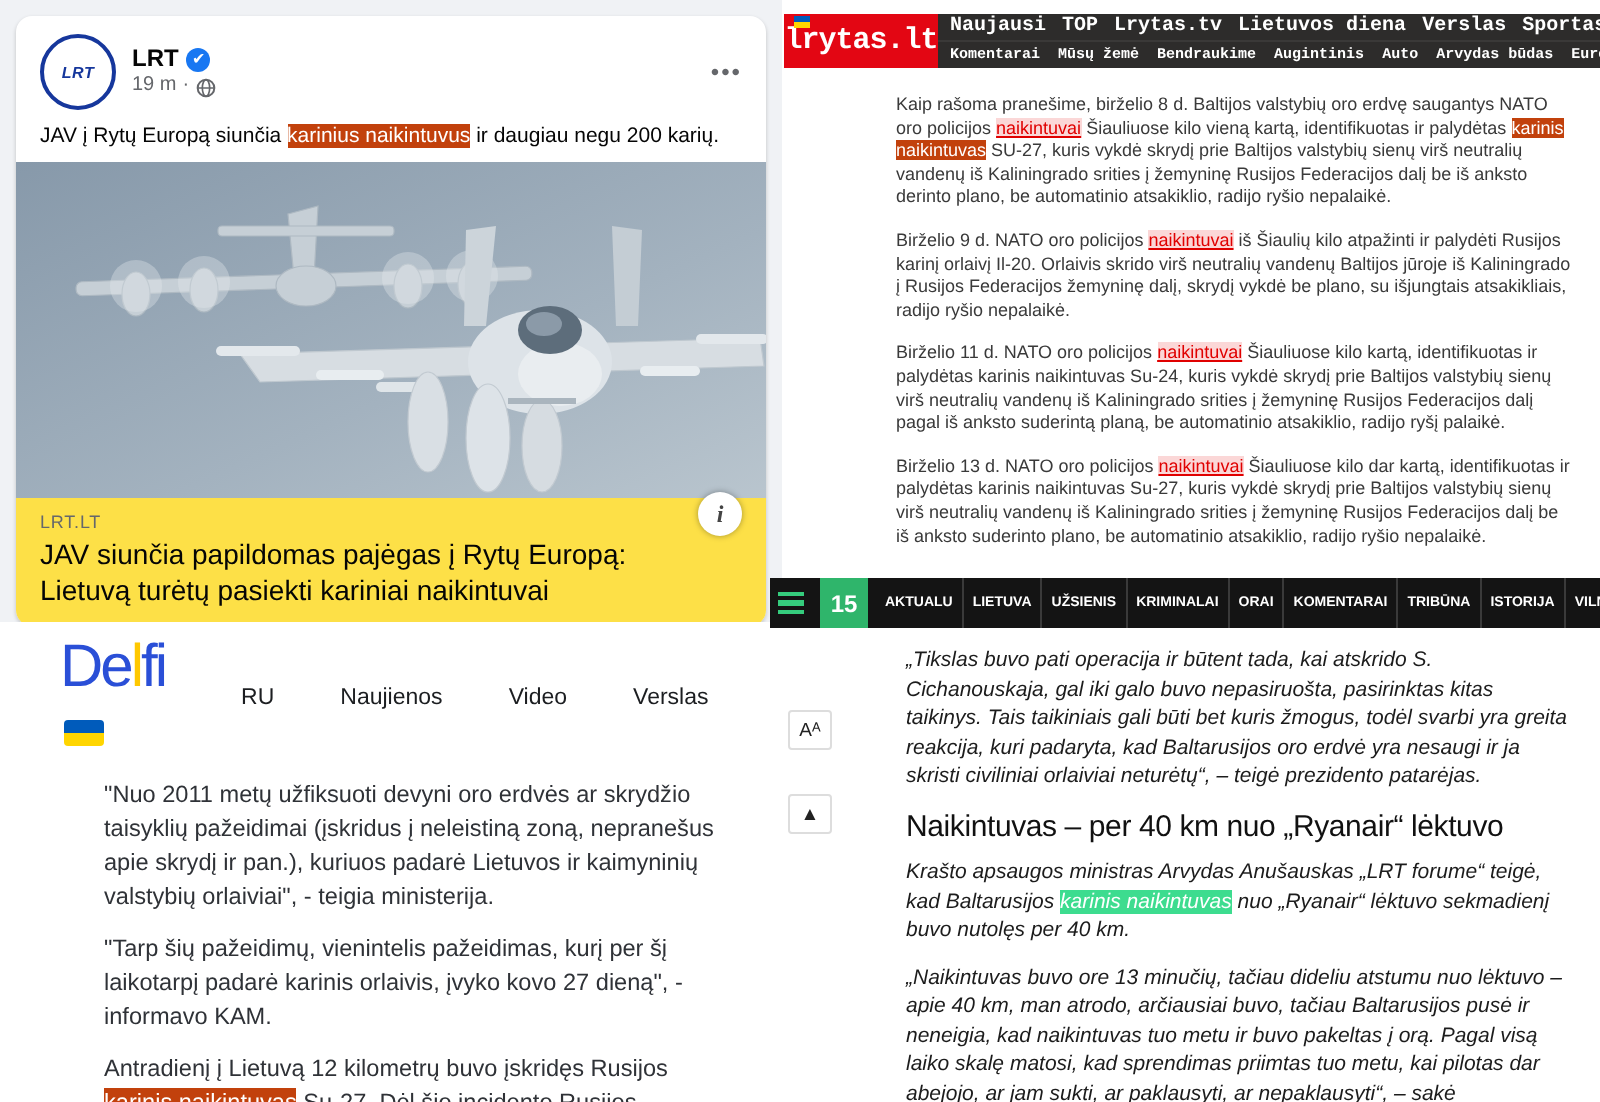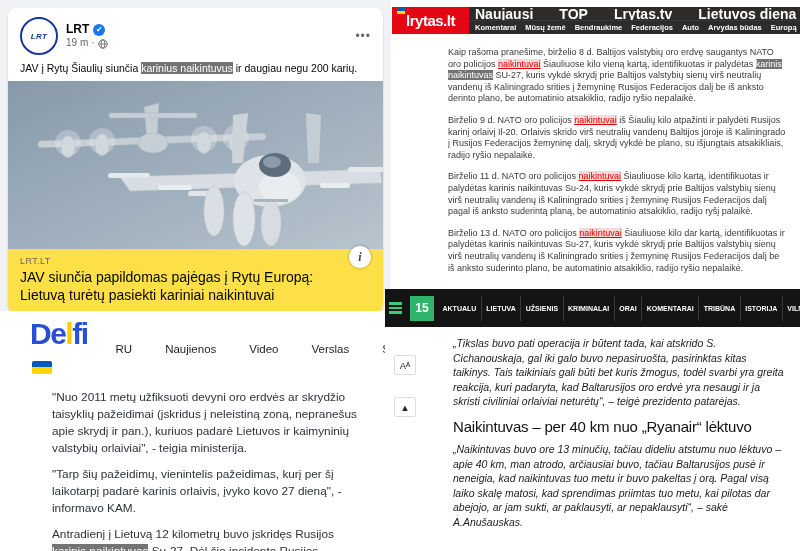--- a/index.html
+++ b/index.html
@@ -29,68 +29,68 @@
   .fb-domain{font-size:9px;color:#65676b;letter-spacing:.4px;text-transform:uppercase;}
   .fb-headline{font-size:14px;font-weight:normal;color:#050505;line-height:1.3;margin-top:2px;}
   .fb-info{position:absolute;right:12px;top:238px;width:22px;height:22px;border-radius:50%;
            background:#fff;box-shadow:0 0 3px rgba(0,0,0,.35);display:flex;align-items:center;
            justify-content:center;font-family:"Liberation Serif",serif;font-style:italic;
            font-weight:bold;font-size:12px;color:#444;cursor:pointer;}
 
   
   .delfi{position:absolute;left:0;top:311px;width:391px;height:240px;background:#fff;}
   .delfi-head{display:flex;align-items:center;padding:8px 0 4px 30px;}
-  .delfi-logo{font-size:30px;font-weight:bold;letter-spacing:-1.5px;color:#2a4fd7;line-height:1;}
+  .delfi-logo{font-size:30px;font-weight:normal;letter-spacing:-1.5px;color:#2a4fd7;line-height:1;}
   .delfi-logo .dl-yellow{color:#ffc800;}
   .flag{display:inline-block;width:20px;height:13px;margin-left:2px;vertical-align:baseline;
         background:linear-gradient(#005bbb 50%,#ffd500 50%);border-radius:2px;}
-  .delfi-nav{display:flex;gap:33px;margin-left:28px;font-size:11.5px;color:#1c1e21;}
+  .delfi-nav{display:flex;gap:33px;margin-left:38px;font-size:11.5px;color:#1c1e21;}
   .delfi-nav span{cursor:pointer;}
   .delfi-body{padding:6px 28px 0 52px;font-size:11.8px;line-height:17px;color:#2f3237;}
   .delfi-body p{margin:0 0 9px;}
 
   
   .lrytas{position:absolute;left:391px;top:0;width:409px;height:289px;background:#fff;}
-  .lr-head{position:relative;height:34px;}
+  .lr-head{position:relative;height:34px;font-family:Liberation Mono, monospace;}
   .lr-logo{position:absolute;left:1px;top:7px;width:77px;height:27px;background:#e30613;color:#fff;
            font-weight:bold;font-size:15px;letter-spacing:-.5px;display:flex;align-items:center;
            justify-content:center;cursor:pointer;}
   .lr-logo .lr-flag{position:absolute;left:5px;top:1px;width:8px;height:6px;
            background:linear-gradient(#005bbb 50%,#ffd500 50%);}
   .lr-nav{position:absolute;left:78px;top:7px;right:0;height:27px;background:#2d2c2b;
           display:flex;flex-direction:column;justify-content:center;overflow:hidden;}
   .lr-nav-row{display:flex;align-items:center;white-space:nowrap;overflow:hidden;padding:0 6px;}
-  .lr-nav-row.r1{gap:26px;height:14px;font-size:14px;align-items:center;}
+  .lr-nav-row.r1{gap:8px;height:14px;font-size:10px;align-items:center;}
   .lr-nav-row.r2{gap:9px;height:13px;font-size:7.5px;border-top:1px solid #3a3938;}
   .lr-nav-row span{color:#fff;font-weight:bold;cursor:pointer;}
   .lr-body{padding:13px 14px 0 57px;font-size:9px;line-height:11.6px;color:#3a3a3a;}
   .lr-body p{margin:0 0 10px;}
 
   
   .m15{position:absolute;left:385px;top:289px;width:415px;height:262px;background:#fff;}
-  .m15-bar{display:flex;align-items:center;height:38px;background:#141414;overflow:hidden;}
+  .m15-bar{display:flex;align-items:center;height:25px;background:#141414;overflow:hidden;}
   .m15-burger{width:21px;height:25px;display:flex;flex-direction:column;justify-content:center;
               gap:2px;padding-left:4px;flex:0 0 auto;cursor:pointer;}
   .m15-burger i{display:block;width:13px;height:2.5px;background:#35cc7d;}
   .m15-logo{width:24px;height:25px;background:#2fb56b;color:#fff;font-weight:bold;font-size:12px;
             display:flex;align-items:center;justify-content:center;flex:0 0 auto;cursor:pointer;}
   .m15-nav{display:flex;align-items:center;flex:1;overflow:hidden;margin-left:4px;height:100%;}
   .m15-nav span{font-size:7px;font-weight:bold;color:#fff;padding:0 4.5px;white-space:nowrap;
                 border-left:1px solid #3a3a3a;cursor:pointer;line-height:25px;}
   .m15-nav span:first-child{border-left:none;}
   .m15-tools{position:absolute;left:9px;top:66px;display:flex;flex-direction:column;gap:22px;}
   .m15-tool{width:20px;height:18px;border:1px solid #ddd;border-radius:2px;background:#fff;
             display:flex;align-items:center;justify-content:center;font-size:9.5px;color:#222;
             cursor:pointer;}
   .m15-body{padding:9px 15px 0 68px;font-size:10.5px;line-height:14.5px;color:#1c1c1c;}
   .m15-body p{margin:0 0 9px;font-style:italic;}
   .m15-heading{font-size:15px;font-weight:normal;color:#111;margin:11px 0 8px;letter-spacing:-.2px;}
 
   
-  .hl-blue{background:#737373;color:#fff;}
+  .hl-blue{background:#c2410c;color:#fff;}
   .hl-green{background:#3ddc8f;color:#fff;}
   .lnk-red{color:#e00000;background:#fbd7d7;text-decoration:underline;cursor:pointer;}
 </style>
 </head>
 <body>
 
 <div class="canvas">
 
   <section class="fb">
     <article class="fb-card">
@@ -109,21 +109,21 @@
             <svg class="globe" viewBox="0 0 12 12">
               <circle cx="6" cy="6" r="5" fill="none" stroke="#65676b" stroke-width="1.2"></circle>
               <ellipse cx="6" cy="6" rx="2.2" ry="5" fill="none" stroke="#65676b" stroke-width="1"></ellipse>
               <line x1="1" y1="6" x2="11" y2="6" stroke="#65676b" stroke-width="1"></line>
             </svg>
           </div>
         </div>
         <span class="fb-more">•••</span>
       </div>
 
-      <div class="fb-text"><span>JAV į Rytų Šiaulių siunčia </span><span class="hl-blue">karinius naikintuvus</span><span> ir daugiau negu 200 karių.</span></div>
+      <div class="fb-text"><span>JAV į Rytų Europą siunčia </span><span class="hl-blue">karinius naikintuvus</span><span> ir daugiau negu 200 karių.</span></div>
 
       <div class="fb-img">
         <svg viewBox="0 0 375 168" preserveAspectRatio="xMidYMid slice">
           <defs>
             <linearGradient id="sky" x1="0" y1="0" x2="1" y2="1">
               <stop offset="0" stop-color="#8799aa"></stop>
               <stop offset="0.6" stop-color="#a3b2bf"></stop>
               <stop offset="1" stop-color="#b9c5ce"></stop>
             </linearGradient>
           </defs>
@@ -189,21 +189,21 @@
           <span>Lietuvos diena</span>
           <span>Verslas</span>
           <span>Sportas</span>
           <span>Pasaulis</span>
 
         </div>
         <div class="lr-nav-row r2">
           <span>Komentarai</span>
           <span>Mūsų žemė</span>
           <span>Bendraukime</span>
-          <span>Federacijos</span>
+          <span>Augintinis</span>
           <span>Auto</span>
           <span>Arvydas būdas</span>
           <span>Europą</span>
 
         </div>
       </nav>
     </header>
     <div class="lr-body">
       <p><span>Kaip rašoma pranešime, birželio 8 d. Baltijos valstybių oro erdvę saugantys NATO oro policijos </span><span class="lnk-red">naikintuvai</span><span> Šiauliuose kilo vieną kartą, identifikuotas ir palydėtas </span><span class="hl-blue">karinis naikintuvas</span><span> SU-27, kuris vykdė skrydį prie Baltijos valstybių sienų virš neutralių vandenų iš Kaliningrado srities į žemyninę Rusijos Federacijos dalį be iš anksto derinto plano, be automatinio atsakiklio, radijo ryšio nepalaikė.</span></p>
       <p><span>Birželio 9 d. NATO oro policijos </span><span class="lnk-red">naikintuvai</span><span> iš Šiaulių kilo atpažinti ir palydėti Rusijos karinį orlaivį Il-20. Orlaivis skrido virš neutralių vandenų Baltijos jūroje iš Kaliningrado į Rusijos Federacijos žemyninę dalį, skrydį vykdė be plano, su išjungtais atsakikliais, radijo ryšio nepalaikė.</span></p>
@@ -254,17 +254,18 @@
 
       </nav>
     </header>
     <div class="m15-tools">
       <div class="m15-tool">Aᴬ</div>
       <div class="m15-tool">▲</div>
     </div>
     <div class="m15-body">
       <p>„Tikslas buvo pati operacija ir būtent tada, kai atskrido S. Cichanouskaja, gal iki galo buvo nepasiruošta, pasirinktas kitas taikinys. Tais taikiniais gali būti bet kuris žmogus, todėl svarbi yra greita reakcija, kuri padaryta, kad Baltarusijos oro erdvė yra nesaugi ir ja skristi civiliniai orlaiviai neturėtų“, – teigė prezidento patarėjas.</p>
       <h2 class="m15-heading">Naikintuvas – per 40 km nuo „Ryanair“ lėktuvo</h2>
+      <p><span>Krašto apsaugos ministras Arvydas Anušauskas „LRT forume“ teigė, kad Baltarusijos </span><span class="hl-green">karinis naikintuvas</span><span> nuo „Ryanair“ lėktuvo sekmadienį buvo nutolęs per 40 km.</span></p>
       <p>„Naikintuvas buvo ore 13 minučių, tačiau dideliu atstumu nuo lėktuvo – apie 40 km, man atrodo, arčiausiai buvo, tačiau Baltarusijos pusė ir neneigia, kad naikintuvas tuo metu ir buvo pakeltas į orą. Pagal visą laiko skalę matosi, kad sprendimas priimtas tuo metu, kai pilotas dar abejojo, ar jam sukti, ar paklausyti, ar nepaklausyti“, – sakė A.Anušauskas.</p>
     </div>
   </section>
 
 </div>
 
 </body></html>

